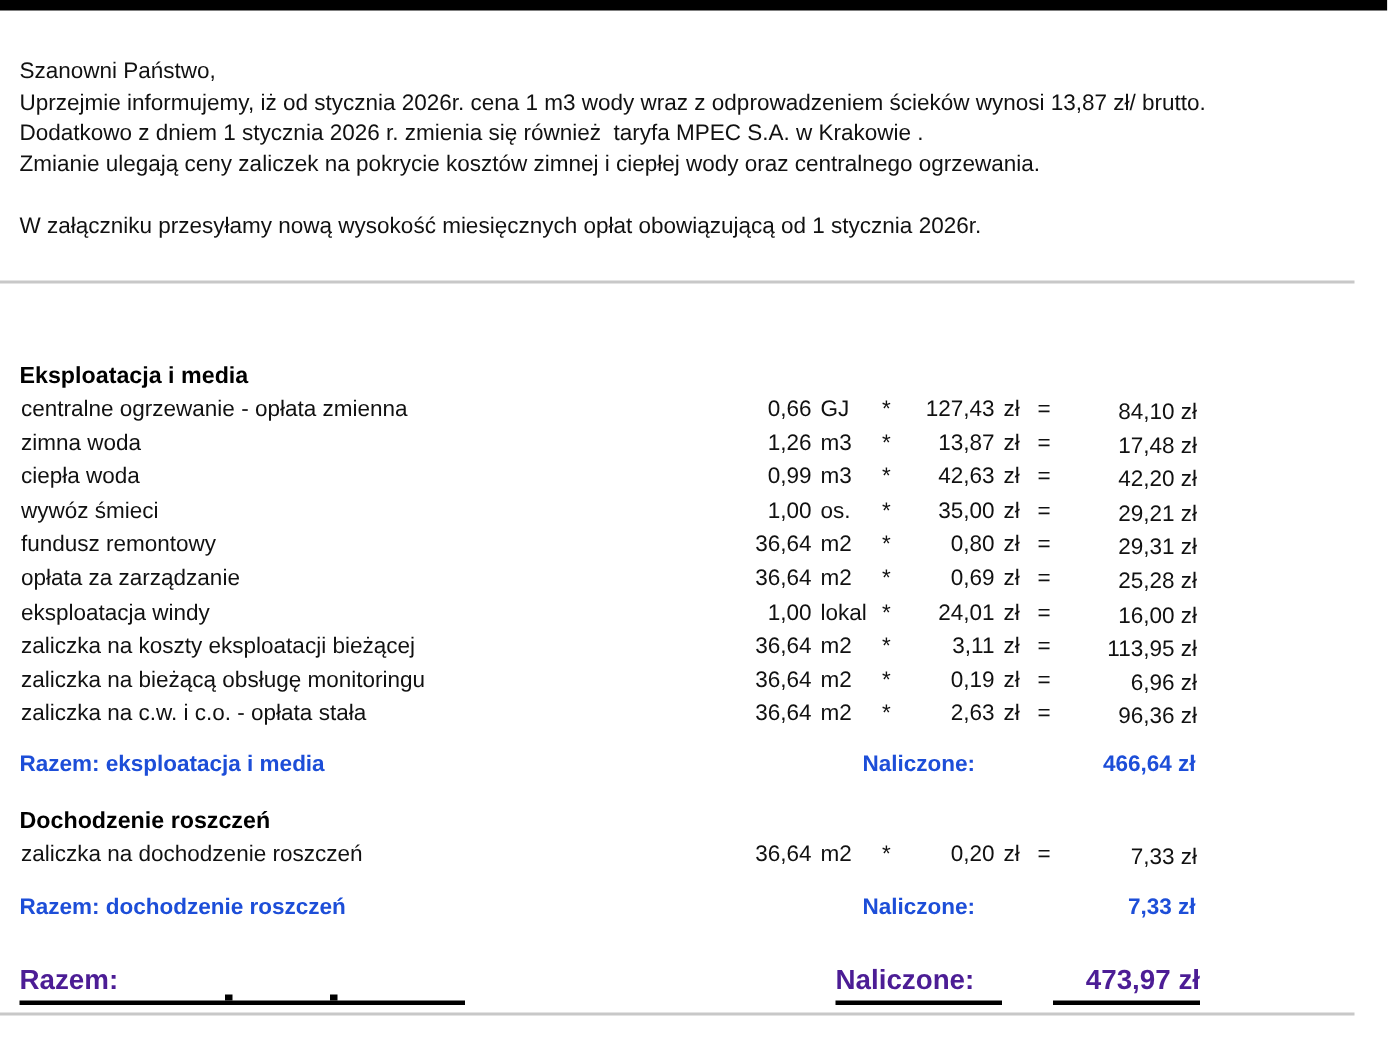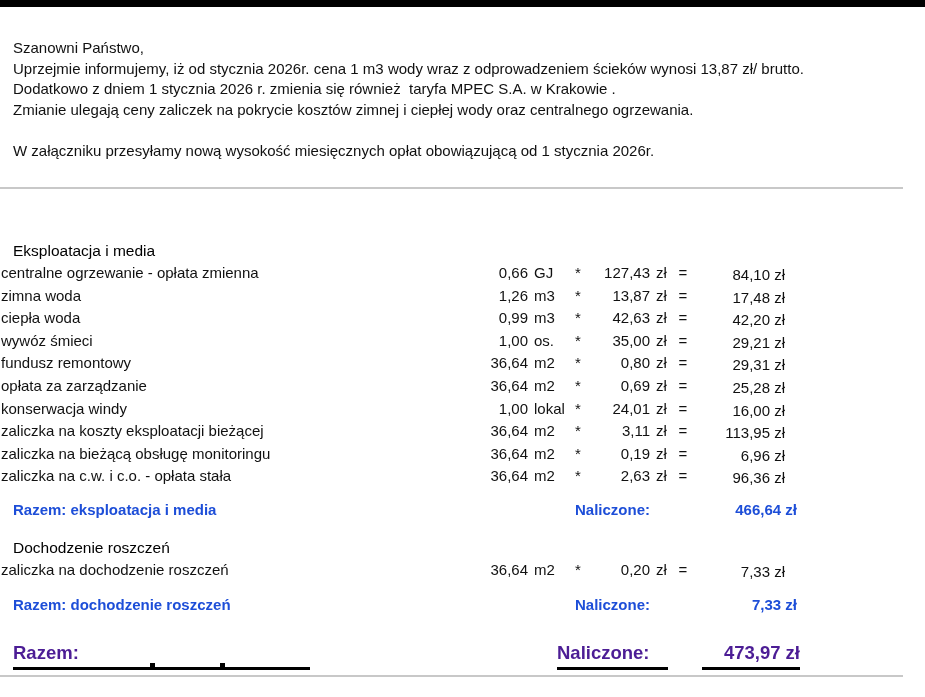--- a/index.html
+++ b/index.html
@@ -19,29 +19,29 @@
   .flow{position:absolute;top:7px;left:0;width:895px;}
   
   .intro{margin:31px 0 0 13px;}
   .intro-line{line-height:20.5px;min-height:20.5px;white-space:pre;}
   
   .sep{height:2px;background:#c8c8c8;width:903px;}
   .sep-1{margin-top:26px;}
   .sep-2{margin-top:2px;}
   
   .section-title{
-    margin-left:13px;font-weight:normal;font-size:15.5px;
+    margin-left:13px;font-weight:bold;font-size:15.5px;
     line-height:22px;height:22px;color:#000;
   }
   .s0 .section-title{margin-top:51px;}
   .s1 .section-title{margin-top:16px;}
   .fee-row{
     display:grid;
     grid-template-columns:450px 77px 43px 14px 65px 26px 14px 95px;
-    padding-left:1px;
+    padding-left:14px;
     line-height:22.6px;height:22.6px;
   }
   .fee-qty{text-align:right;}
   .fee-unit{padding-left:6px;}
   .cell-star{text-align:center;}
   .fee-rate{text-align:right;}
   .cell-zl{padding-left:6px;}
   .cell-eq{text-align:center;}
   .fee-amount{text-align:right;transform:translateY(2px);}
   
@@ -153,21 +153,21 @@
               <span class="fee-label">opłata za zarządzanie</span>
               <span class="fee-qty">36,64</span>
               <span class="fee-unit">m2</span>
               <span class="cell-star">*</span>
               <span class="fee-rate">0,69</span>
               <span class="cell-zl">zł</span>
               <span class="cell-eq">=</span>
               <span class="fee-amount">25,28 zł</span>
             </div>
             <div class="fee-row">
-              <span class="fee-label">konserwacja windy</span>
+              <span class="fee-label">eksploatacja windy</span>
               <span class="fee-qty">1,00</span>
               <span class="fee-unit">lokal</span>
               <span class="cell-star">*</span>
               <span class="fee-rate">24,01</span>
               <span class="cell-zl">zł</span>
               <span class="cell-eq">=</span>
               <span class="fee-amount">16,00 zł</span>
             </div>
             <div class="fee-row">
               <span class="fee-label">zaliczka na koszty eksploatacji bieżącej</span>

